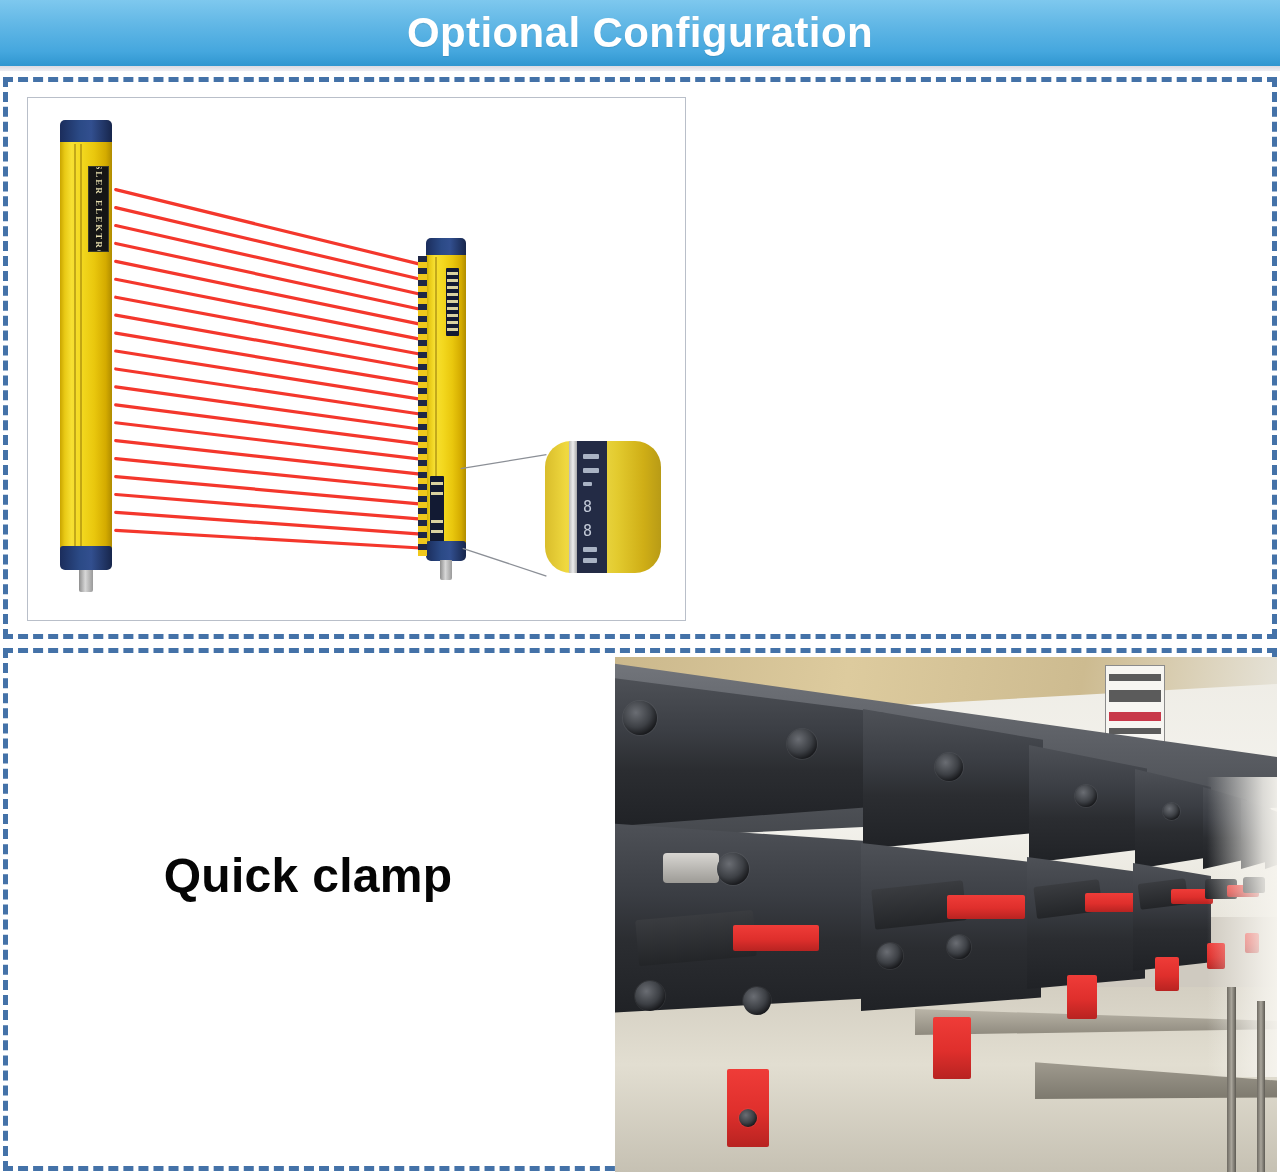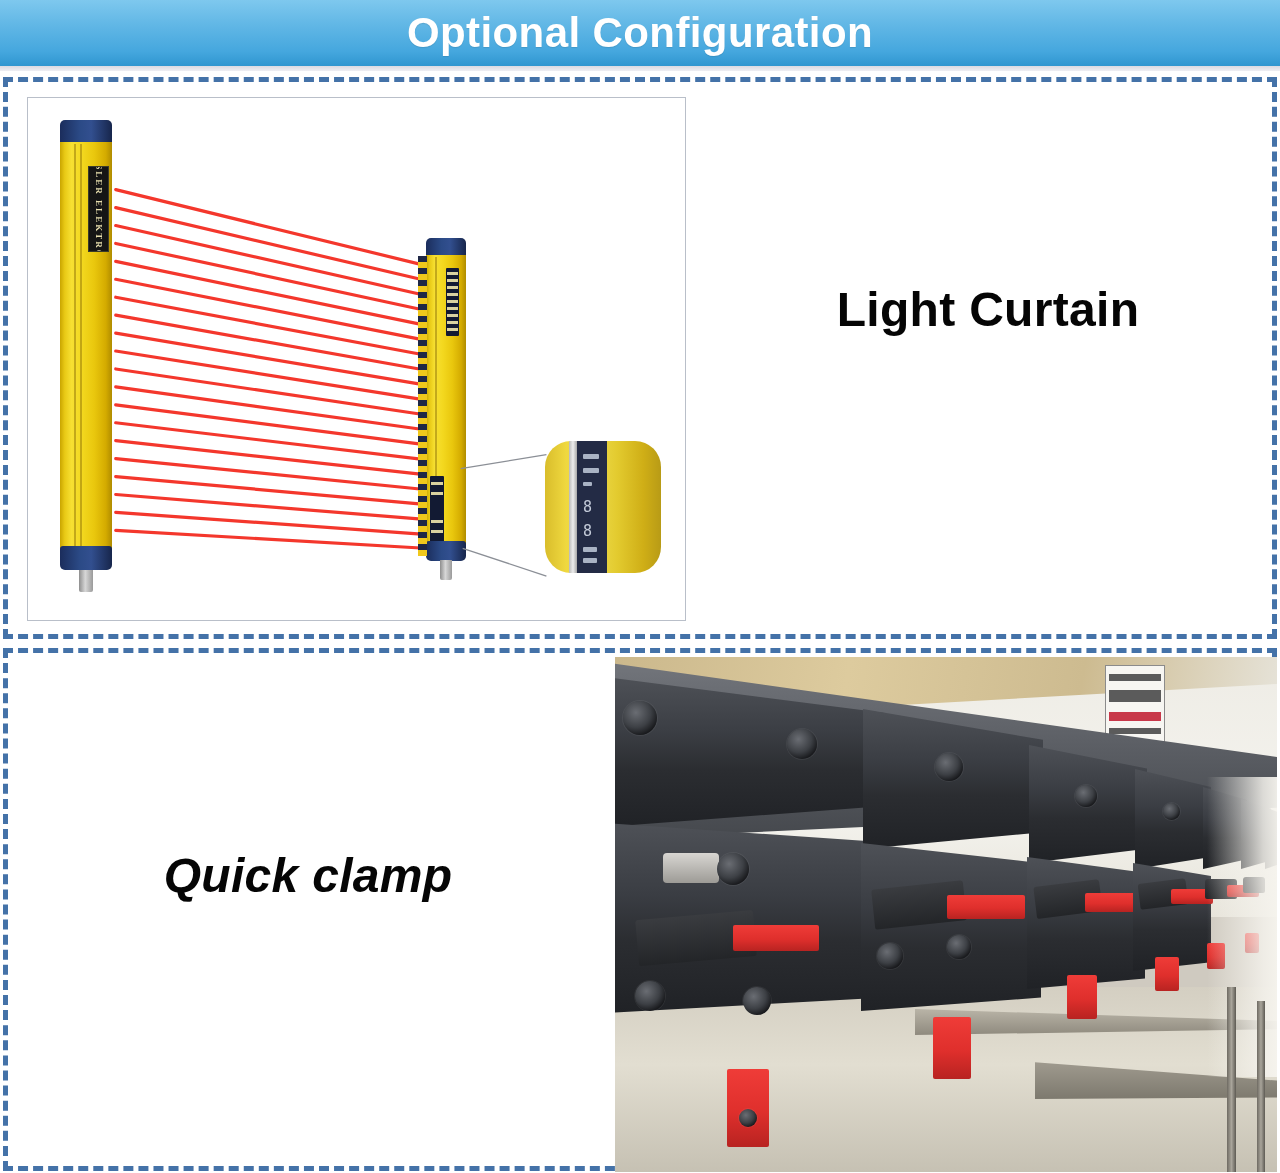--- a/index.html
+++ b/index.html
@@ -212,21 +212,20 @@
     position: absolute;
     left: 10px;
     top: 195px;
     width: 580px;
     text-align: center;
     font-size: 48px;
     font-weight: bold;
     color: #050505;
     letter-spacing: 0.3px;
     white-space: nowrap;
-    font-style: italic;
   }
   .qc-photo {
     position: absolute;
     left: 607px;
     top: 4px;
     width: 662px;
     height: 515px;
     overflow: hidden;
     background: #cfcac0;
   }
@@ -370,21 +369,20 @@
         <div class="seg" style="left:38px; top:41px; width:9px; height:4px;"></div>
         <div class="digit" style="left:38px; top:57px;">8</div>
         <div class="digit" style="left:38px; top:81px;">8</div>
         <div class="seg" style="left:38px; top:106px; width:14px; height:5px;"></div>
         <div class="seg" style="left:38px; top:117px; width:14px; height:5px;"></div>
       </div>
 
     </div>
   </div>
 
-  <div class="lc-caption">Light Curtain</div>
 </div>
 
 <div class="panel panel-bottom">
 
   <div class="qc-caption">Quick clamp</div>
 
   <div class="qc-photo">
 
     <div class="wall" style="height:260px; background:linear-gradient(to bottom,#eeece5 0%,#f4f3ee 60%,#e6e3d9 100%);"></div>
     <div style="position:absolute; left:0; top:0; width:100%; height:64px;

